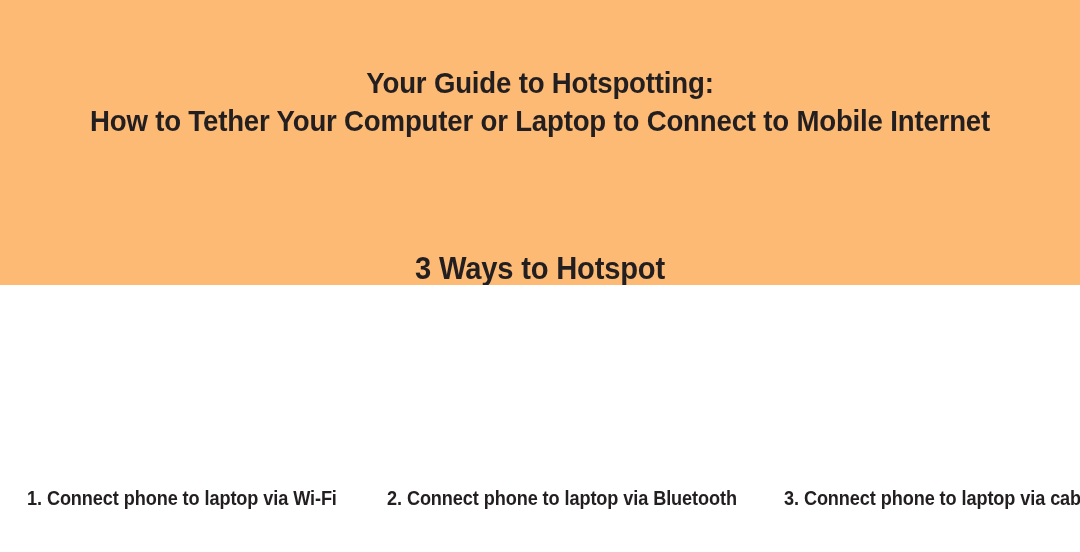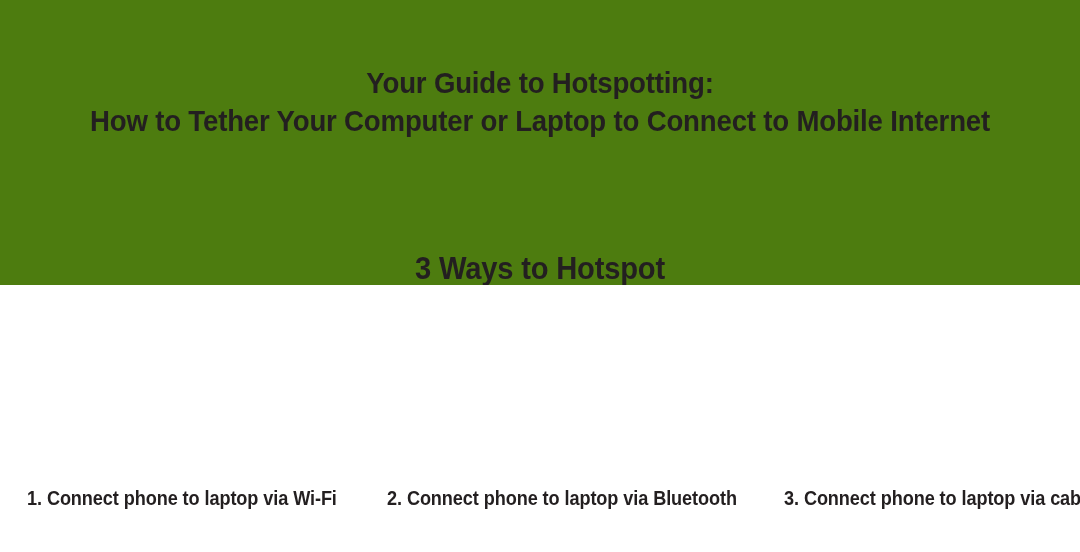--- a/index.html
+++ b/index.html
@@ -13,21 +13,21 @@
     font-family: "Liberation Sans", sans-serif;
     color: #231f20;
     overflow: hidden;
     position: relative;
   }
 
   .page {
     position: relative;
     width: 1080px;
     height: 387px;
-    background: #4d7c0f;
+    background: #fdba74;
   }
 
   
   .article-heading {
     position: absolute;
     top: 44px;
     left: 0;
     width: 1080px;
     text-align: center;
     font-weight: 700;

